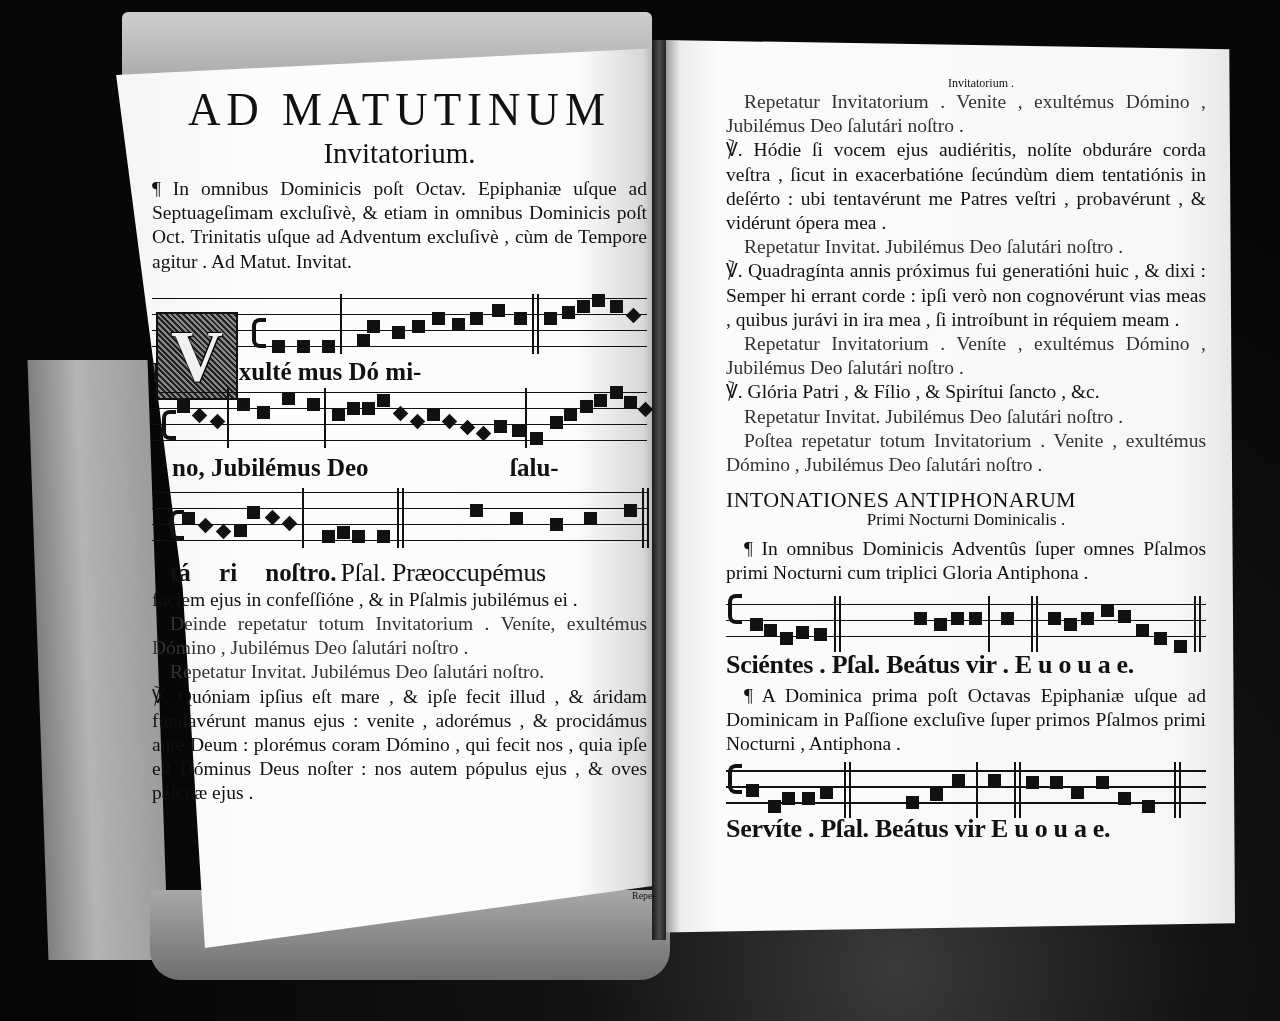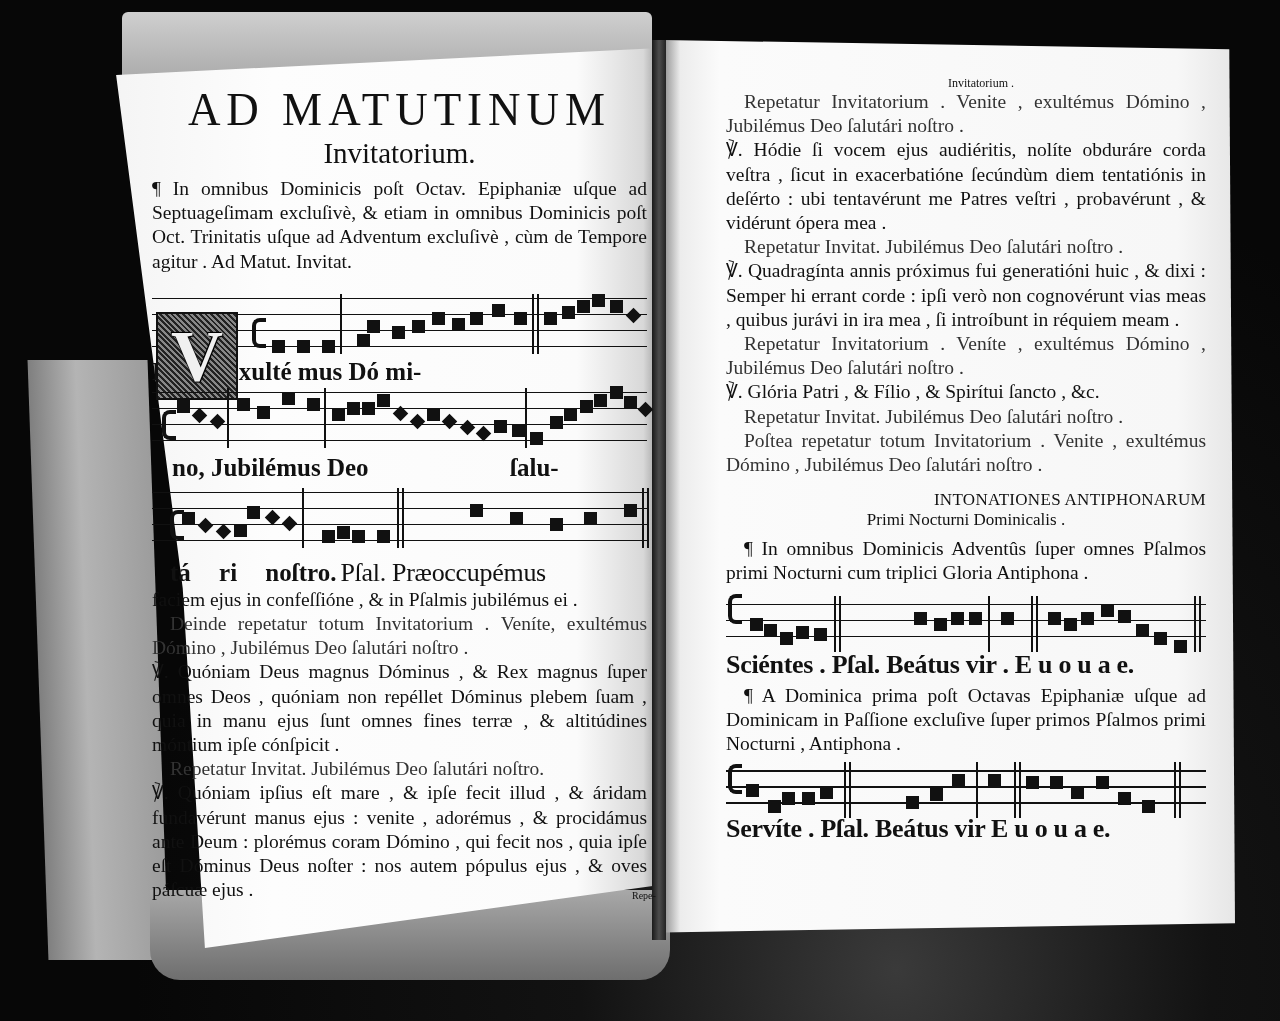--- a/index.html
+++ b/index.html
@@ -38,21 +38,21 @@
 
   .title-main { font-size:45px; letter-spacing:6px; text-align:center; font-weight:400;
     line-height:48px; margin-top:5px; transform:scaleY(1.05); }
   .subtitle { font-size:29px; text-align:center; line-height:32px; margin-top:4px; }
   .para { font-size:19.5px; line-height:24.2px; text-align:justify; }
   .para.indent { text-indent:18px; }
   .para.light { color:#333; }
   .bold-line { font-size:27px; font-weight:bold; line-height:30px; letter-spacing:-0.3px; }
   .lyric { font-size:25px; font-weight:bold; line-height:28px; }
   .head-small { font-size:12px; text-align:center; line-height:14px; margin-left:30px; }
-  .sec-title { font-size:17px; text-align:right; line-height:22px; letter-spacing:0.3px; }
+  .sec-title { font-size:22px; text-align:left; line-height:22px; letter-spacing:0.3px; }
   .sec-sub { font-size:17px; text-align:center; line-height:18px; }
   .catch { position:absolute; font-size:10px; }
 
   
   .staff { position:relative; height:60px; }
   .staff .line { position:absolute; left:0; right:0; height:1.4px; background:#111; }
   .staff .bar { position:absolute; width:2px; background:#111; top:-4px; bottom:-4px; }
   .staff .note { position:absolute; width:13px; height:13px; background:#111; }
   .staff .note.d { transform:rotate(45deg); width:11px; height:11px; }
   .staff .clef { position:absolute; left:0; width:10px; height:22px; border:4px solid #111;
@@ -185,21 +185,20 @@
     <div class="note" style="left:472px;top:12px"></div>
     <div class="bar" style="left:490px"></div>
       <div class="bar" style="left:495px"></div>
   </div>
   <div style="margin-top:14px;white-space:nowrap">
     <span class="lyric" style="margin-left:18px;word-spacing:22px">tá ri noſtro.</span>
     <span class="bold-line" style="font-weight:normal;font-size:26px">Pſal. Præoccupémus</span>
   </div>
   <div class="para">faciem ejus in confeſſióne , &amp; in Pſalmis jubilémus ei .</div>
   <div class="para indent light">Deinde repetatur totum Invitatorium . Veníte, exultémus Dómino , Jubilémus Deo ſalutári noſtro .</div>
-  <div class="para">℣. Quóniam Deus magnus Dóminus , &amp; Rex magnus ſuper omnes Deos , quóniam non repéllet Dóminus plebem ſuam , quia in manu ejus ſunt omnes fines terræ , &amp; altitúdines móntium ipſe cónſpicit .</div>
   <div class="para indent light">Repetatur Invitat. Jubilémus Deo ſalutári noſtro.</div>
   <div class="para">℣. Quóniam ipſius eſt mare , &amp; ipſe fecit illud , &amp; áridam fundavérunt manus ejus : venite , adorémus , &amp; procidámus ante Deum : plorémus coram Dómino , qui fecit nos , quia ipſe eſt Dóminus Deus noſter : nos autem pópulus ejus , &amp; oves páſcuæ ejus .</div>
 </div>
 <div class="catch" style="left:632px;top:890px">Repe-</div>
 
 <div class="col col-right">
   <div class="head-small">Invitatorium .</div>
   <div class="para indent light">Repetatur Invitatorium . Venite , exultémus Dómino , Jubilémus Deo ſalutári noſtro .</div>
   <div class="para">℣. Hódie ſi vocem ejus audiéritis, nolíte obduráre corda veſtra , ſicut in exacerbatióne ſecúndùm diem tentatiónis in deſérto : ubi tentavérunt me Patres veſtri , probavérunt , &amp; vidérunt ópera mea .</div>
   <div class="para indent light">Repetatur Invitat. Jubilémus Deo ſalutári noſtro .</div>

